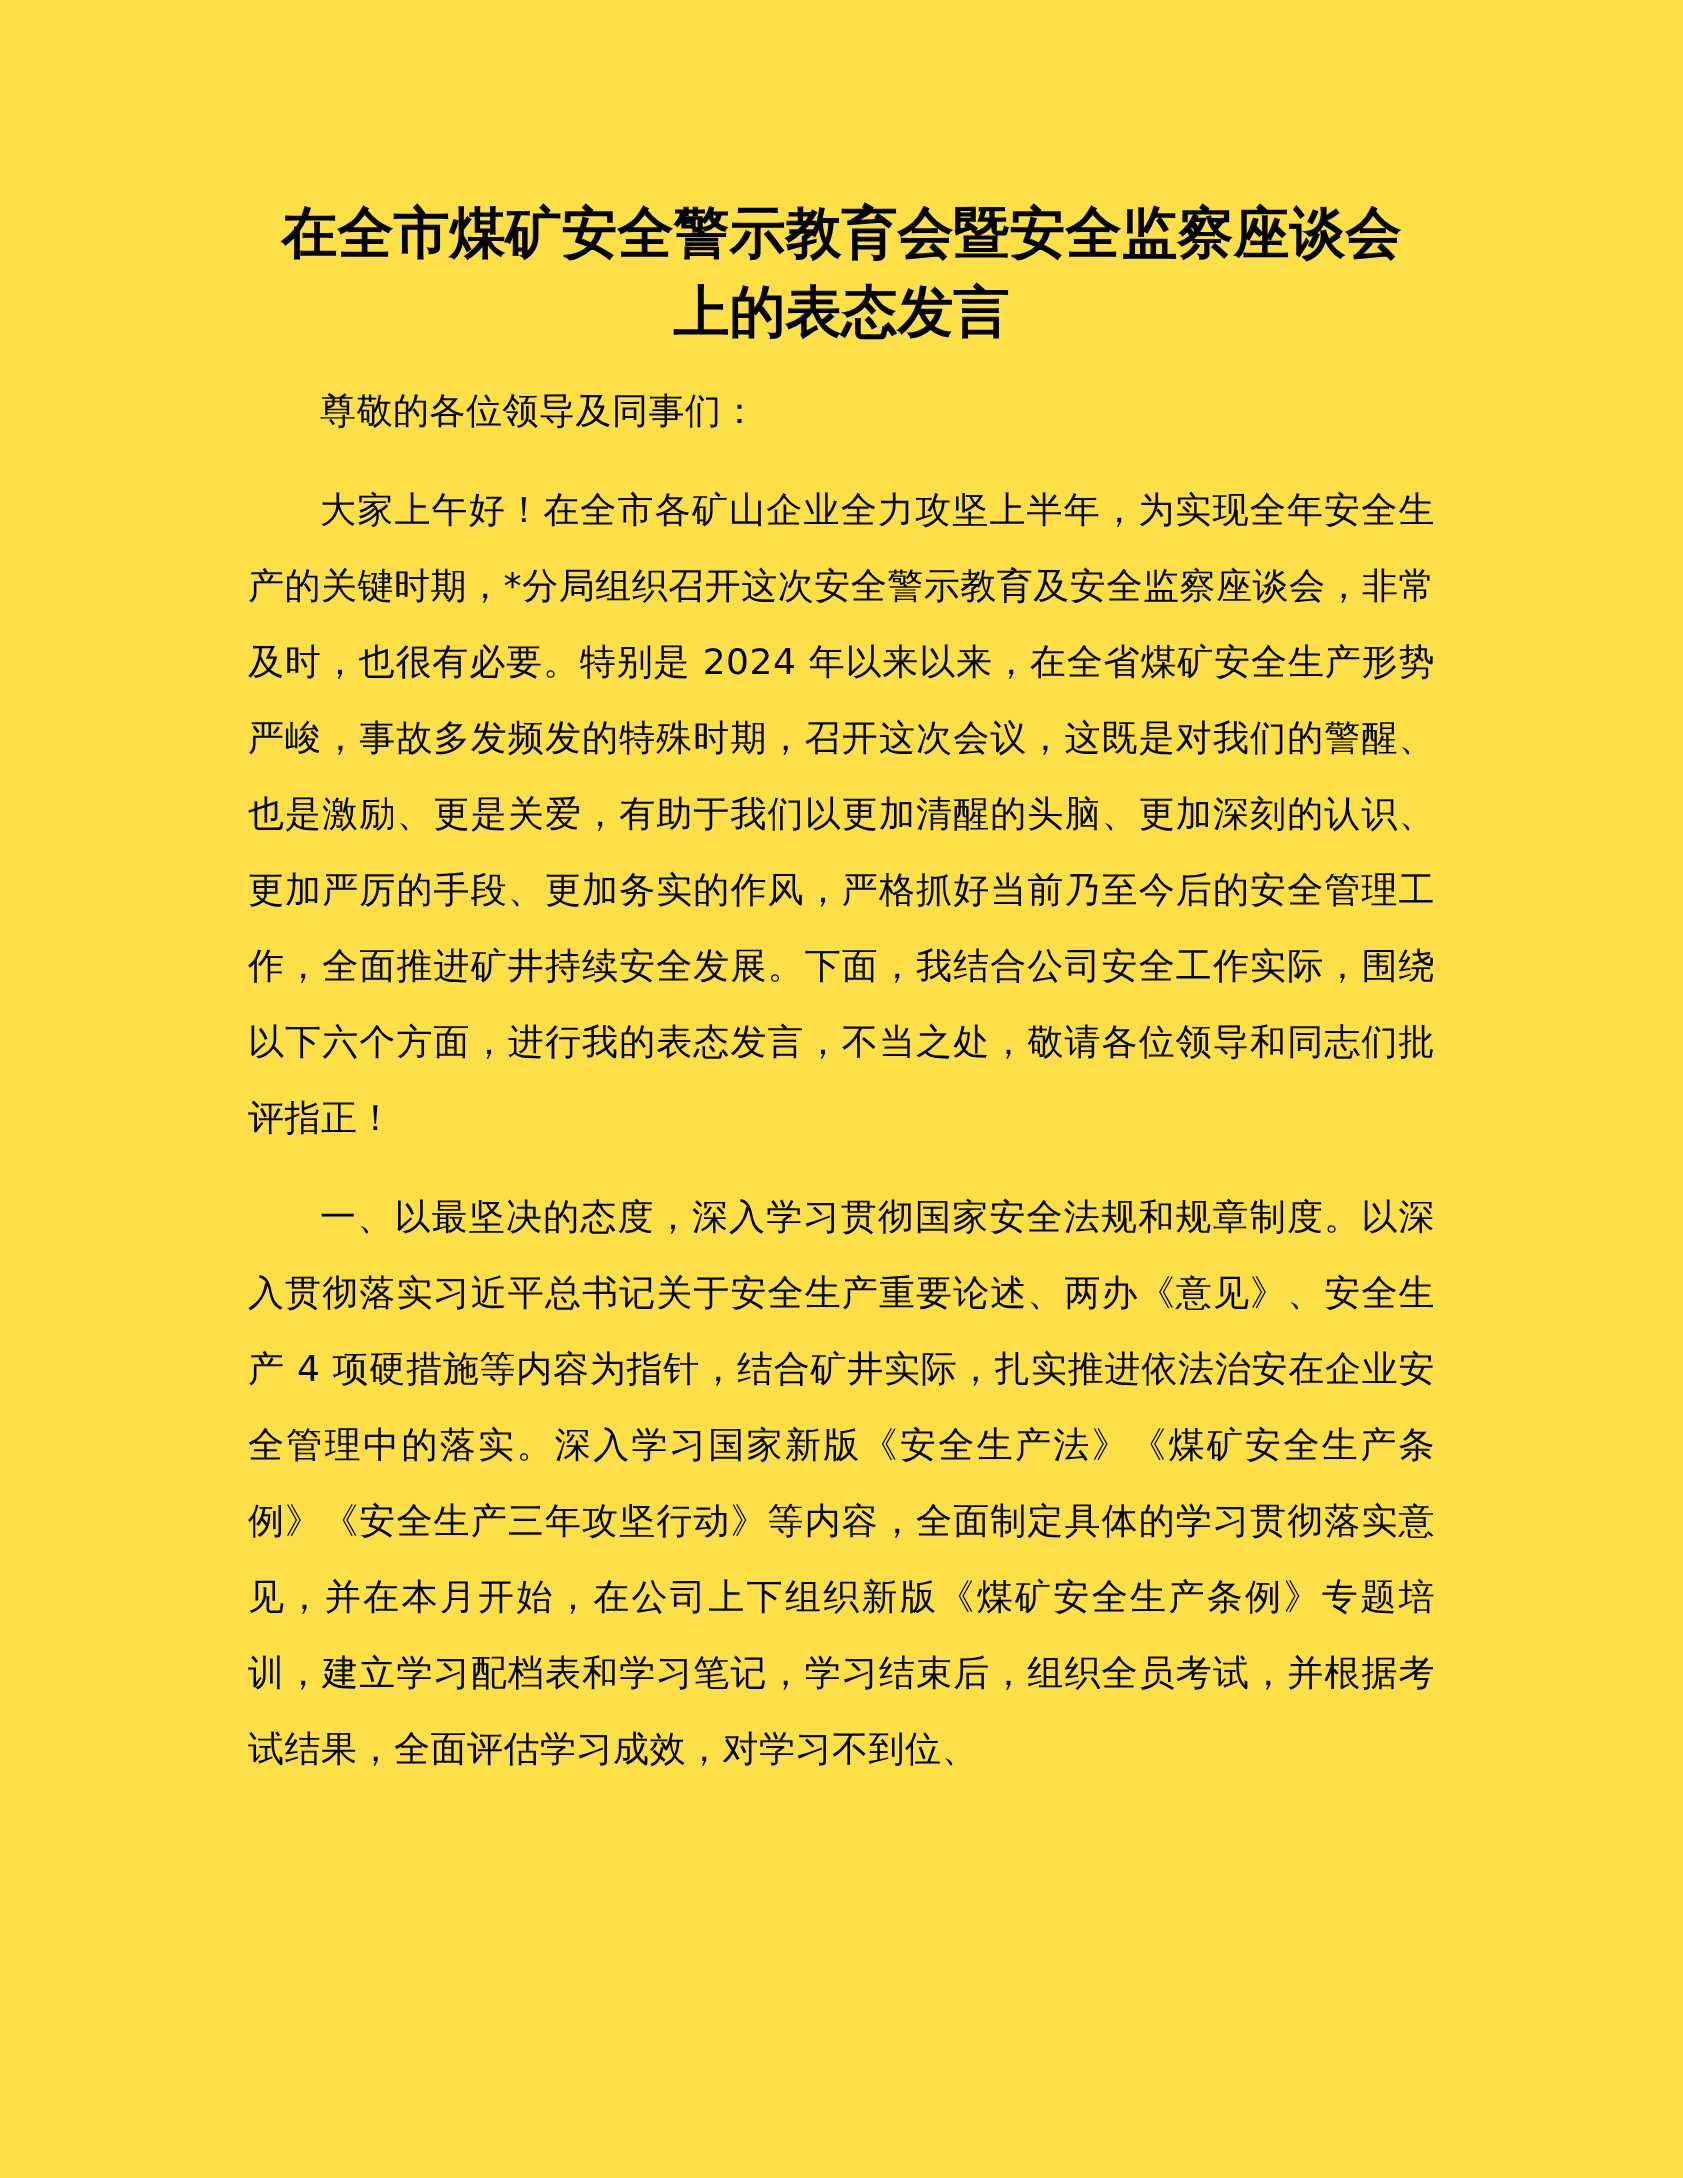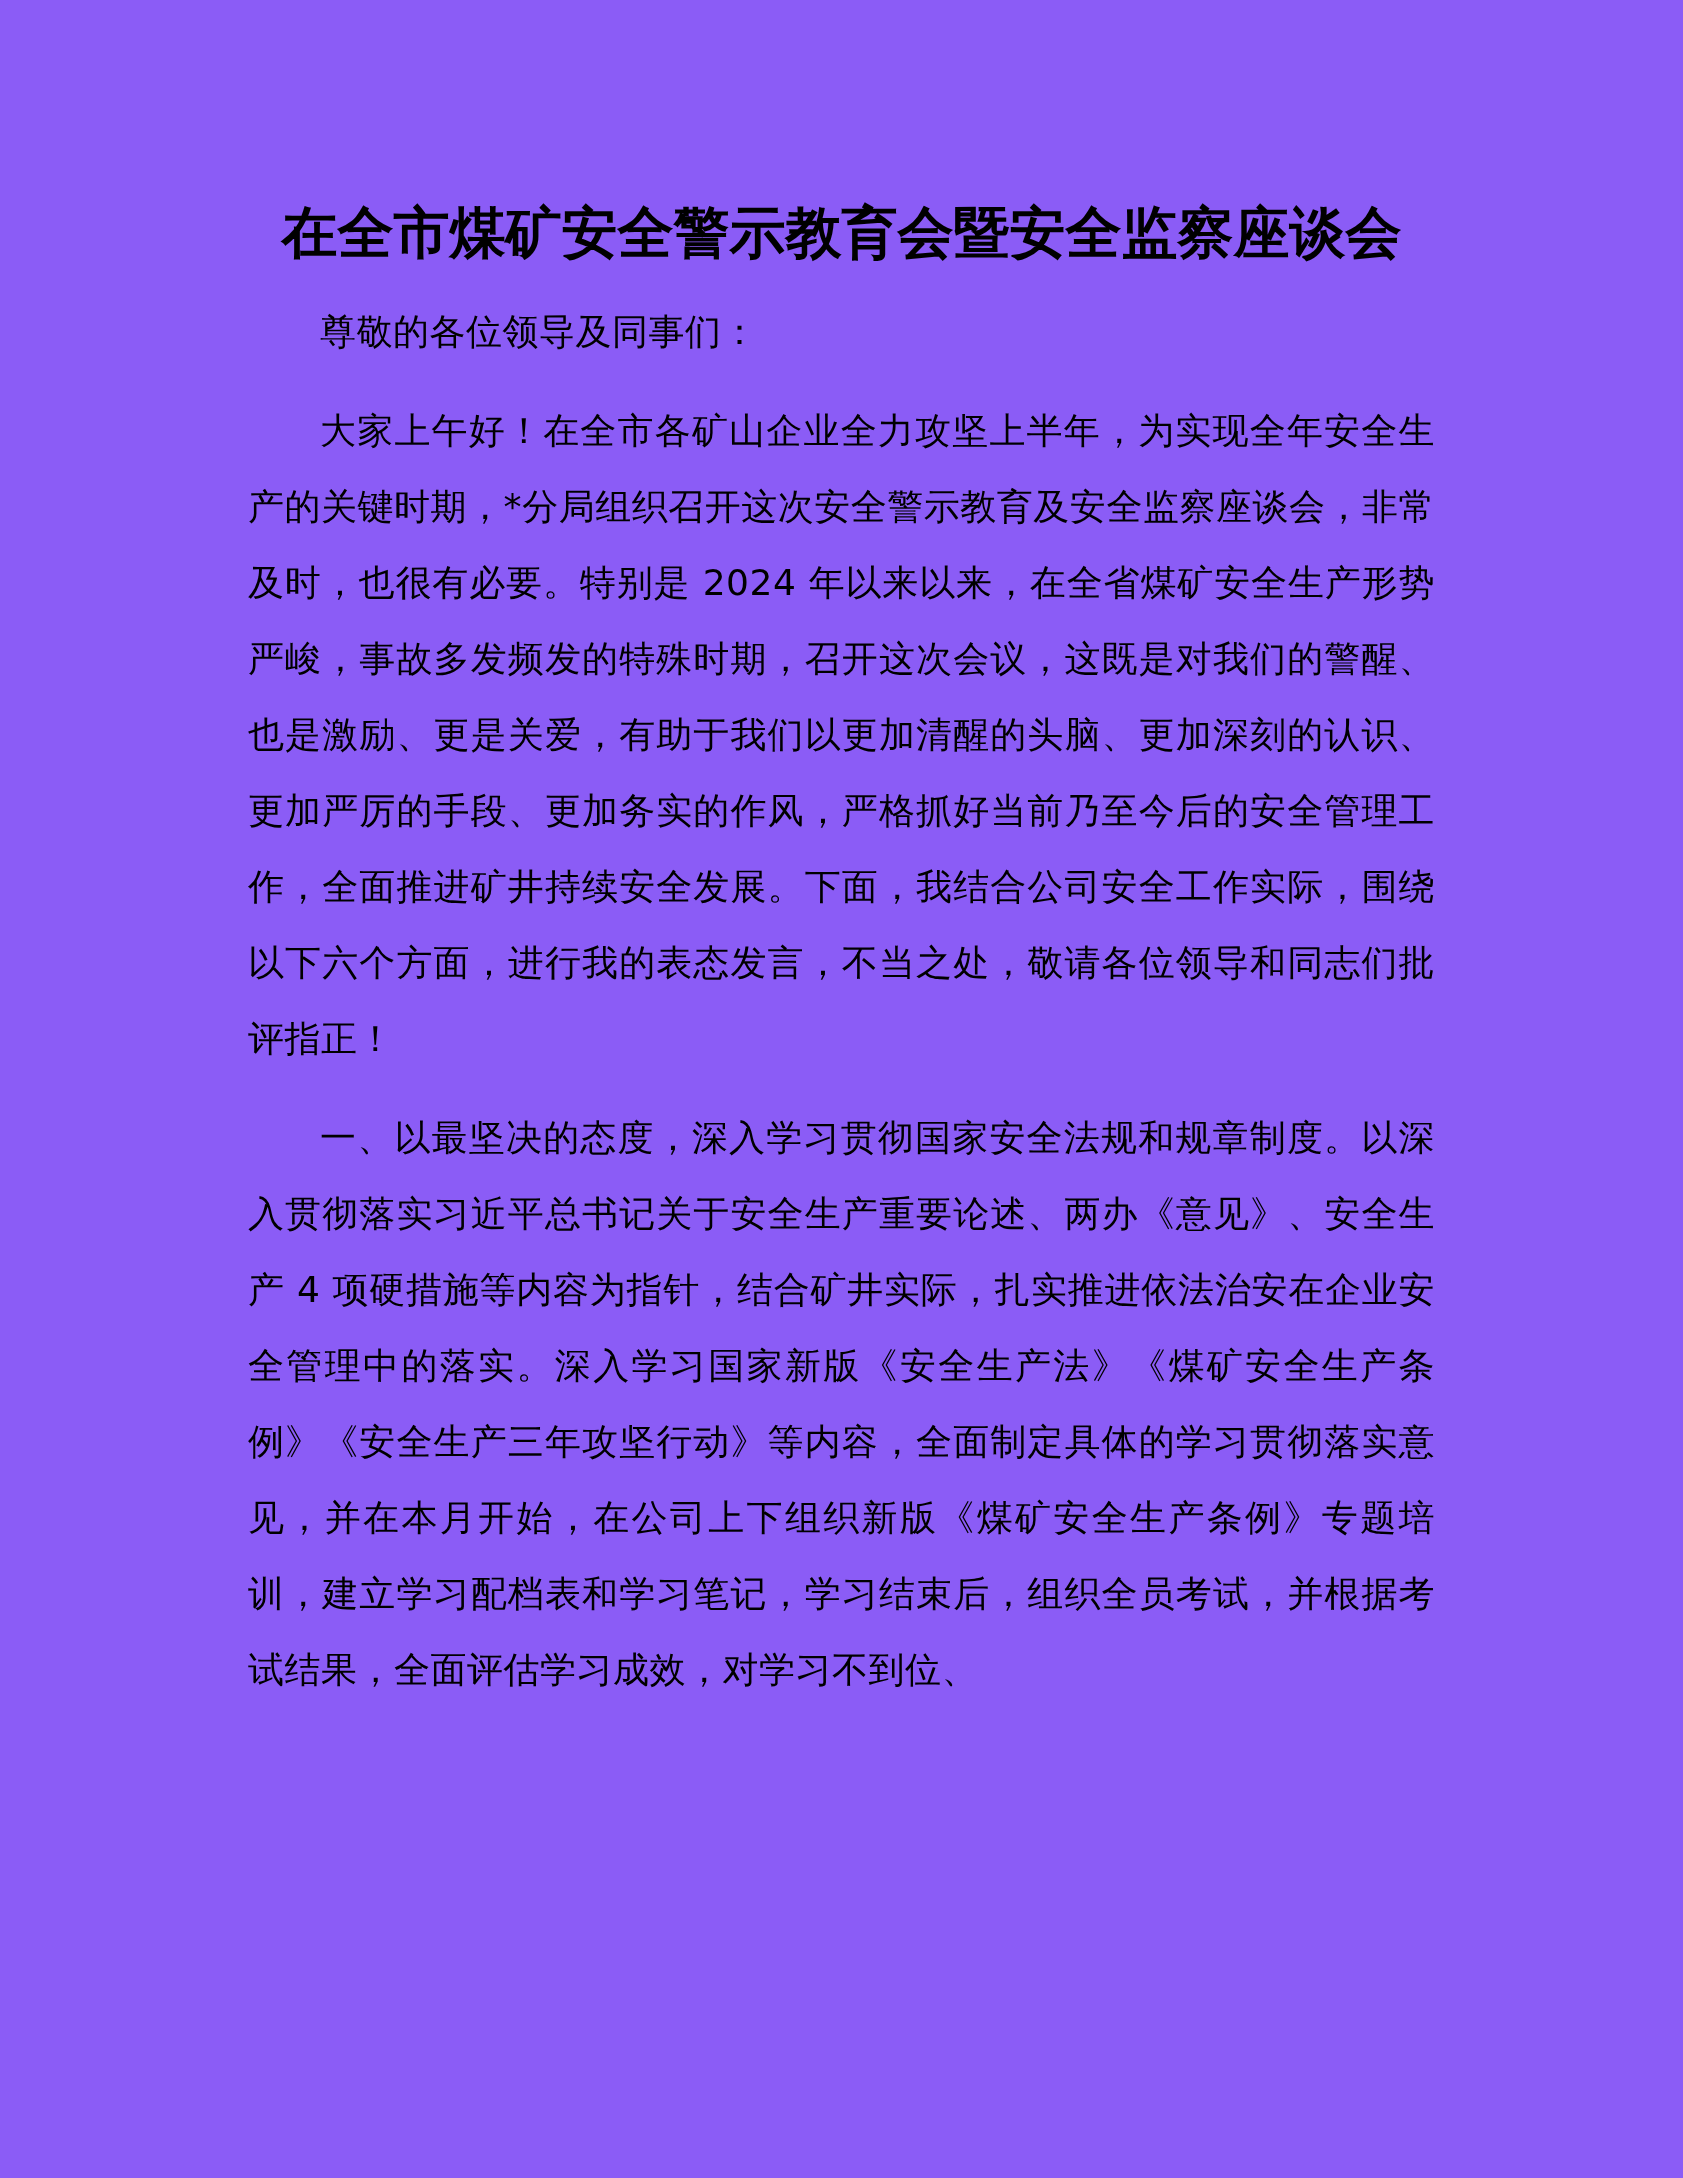--- a/index.html
+++ b/index.html
@@ -4,21 +4,21 @@
   <style>
     html, body {
       margin: 0;
       padding: 0;
       background: #ffffff;
     }
     .page {
       position: relative;
       width: 1683px;
       height: 2178px;
-      background: #8b5cf6;
+      background: #fde047;
       box-sizing: border-box;
       padding: 193px 248px 0 248px;
       overflow: hidden;
       font-family: "DejaVu Sans", sans-serif;
       color: #000000;
     }
     .title {
       margin: 0 0 22px 0;
       padding: 0;
       font-size: 56px;
@@ -46,20 +46,21 @@
       color: #000000;
       word-break: break-all;
     }
   </style>
 </head>
 <body>
 
 <div class="page">
   <h1 class="title">
     <span class="title-line">在全市煤矿安全警示教育会暨安全监察座谈会</span>
+    <span class="title-line">上的表态发言</span>
   </h1>
 
   <div class="doc-body">
     <p class="para">尊敬的各位领导及同事们：</p>
     <p class="para">大家上午好！在全市各矿山企业全力攻坚上半年，为实现全年安全生产的关键时期，*分局组织召开这次安全警示教育及安全监察座谈会，非常及时，也很有必要。特别是 2024 年以来以来，在全省煤矿安全生产形势严峻，事故多发频发的特殊时期，召开这次会议，这既是对我们的警醒、也是激励、更是关爱，有助于我们以更加清醒的头脑、更加深刻的认识、更加严厉的手段、更加务实的作风，严格抓好当前乃至今后的安全管理工作，全面推进矿井持续安全发展。下面，我结合公司安全工作实际，围绕以下六个方面，进行我的表态发言，不当之处，敬请各位领导和同志们批评指正！</p>
     <p class="para">一、以最坚决的态度，深入学习贯彻国家安全法规和规章制度。以深入贯彻落实习近平总书记关于安全生产重要论述、两办《意见》、安全生产 4 项硬措施等内容为指针，结合矿井实际，扎实推进依法治安在企业安全管理中的落实。深入学习国家新版《安全生产法》《煤矿安全生产条例》《安全生产三年攻坚行动》等内容，全面制定具体的学习贯彻落实意见，并在本月开始，在公司上下组织新版《煤矿安全生产条例》专题培训，建立学习配档表和学习笔记，学习结束后，组织全员考试，并根据考试结果，全面评估学习成效，对学习不到位、</p>
   </div>
 </div>
 
 

